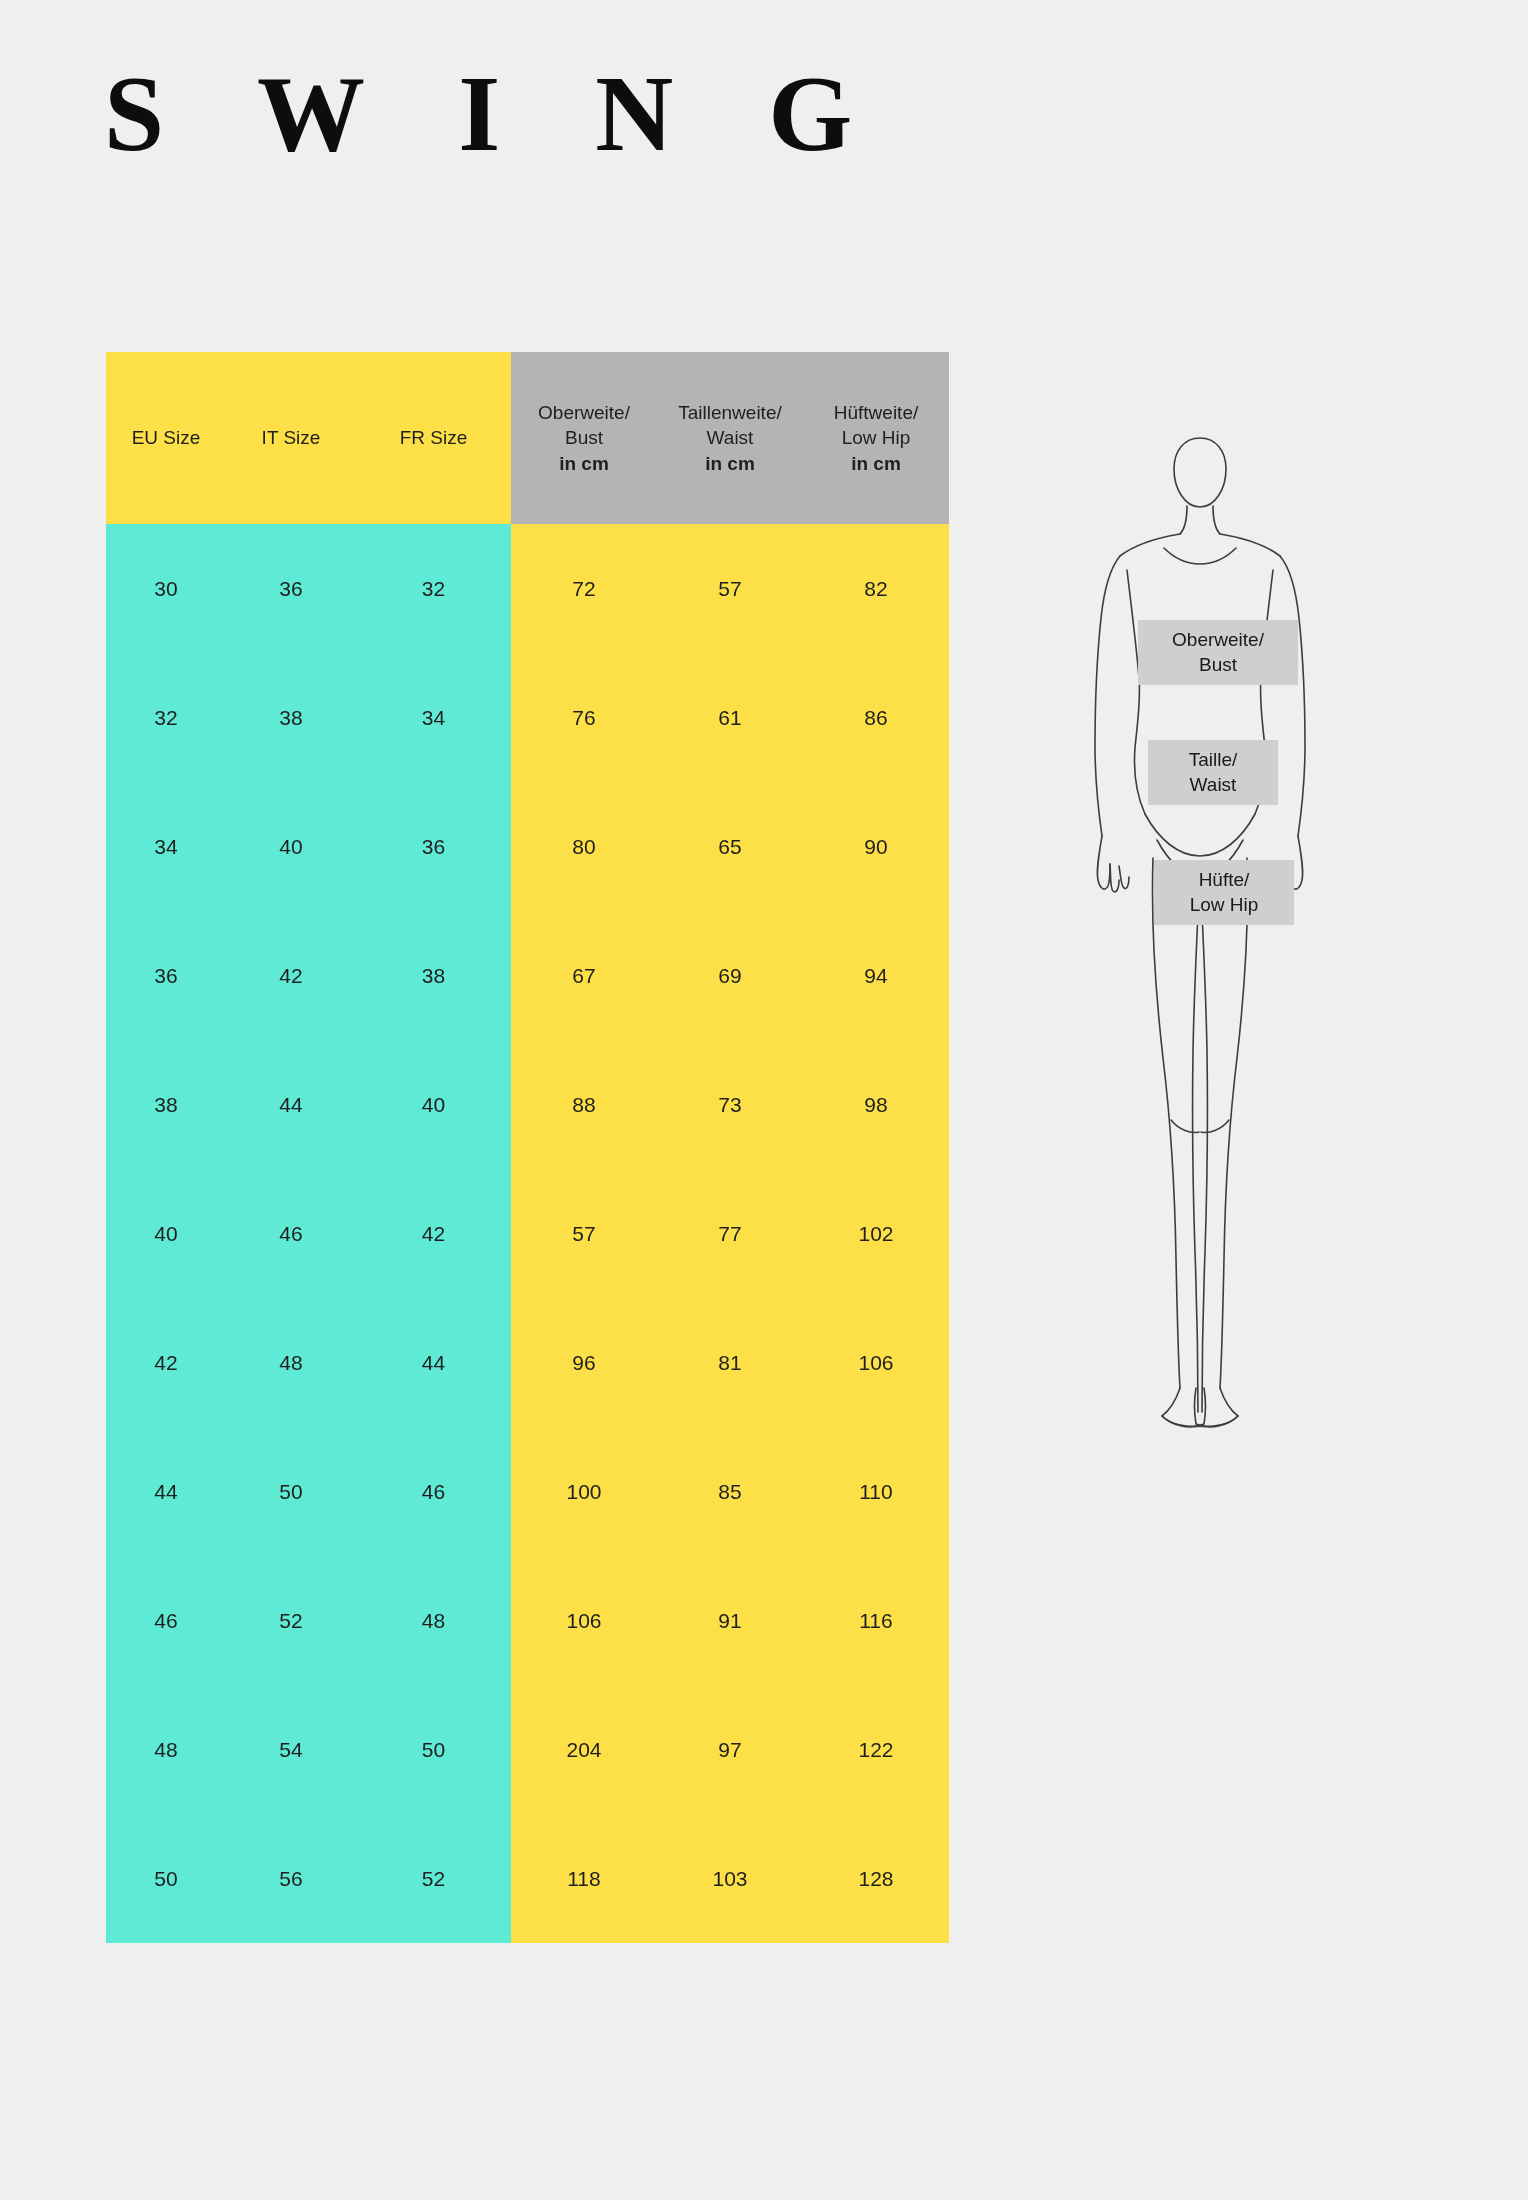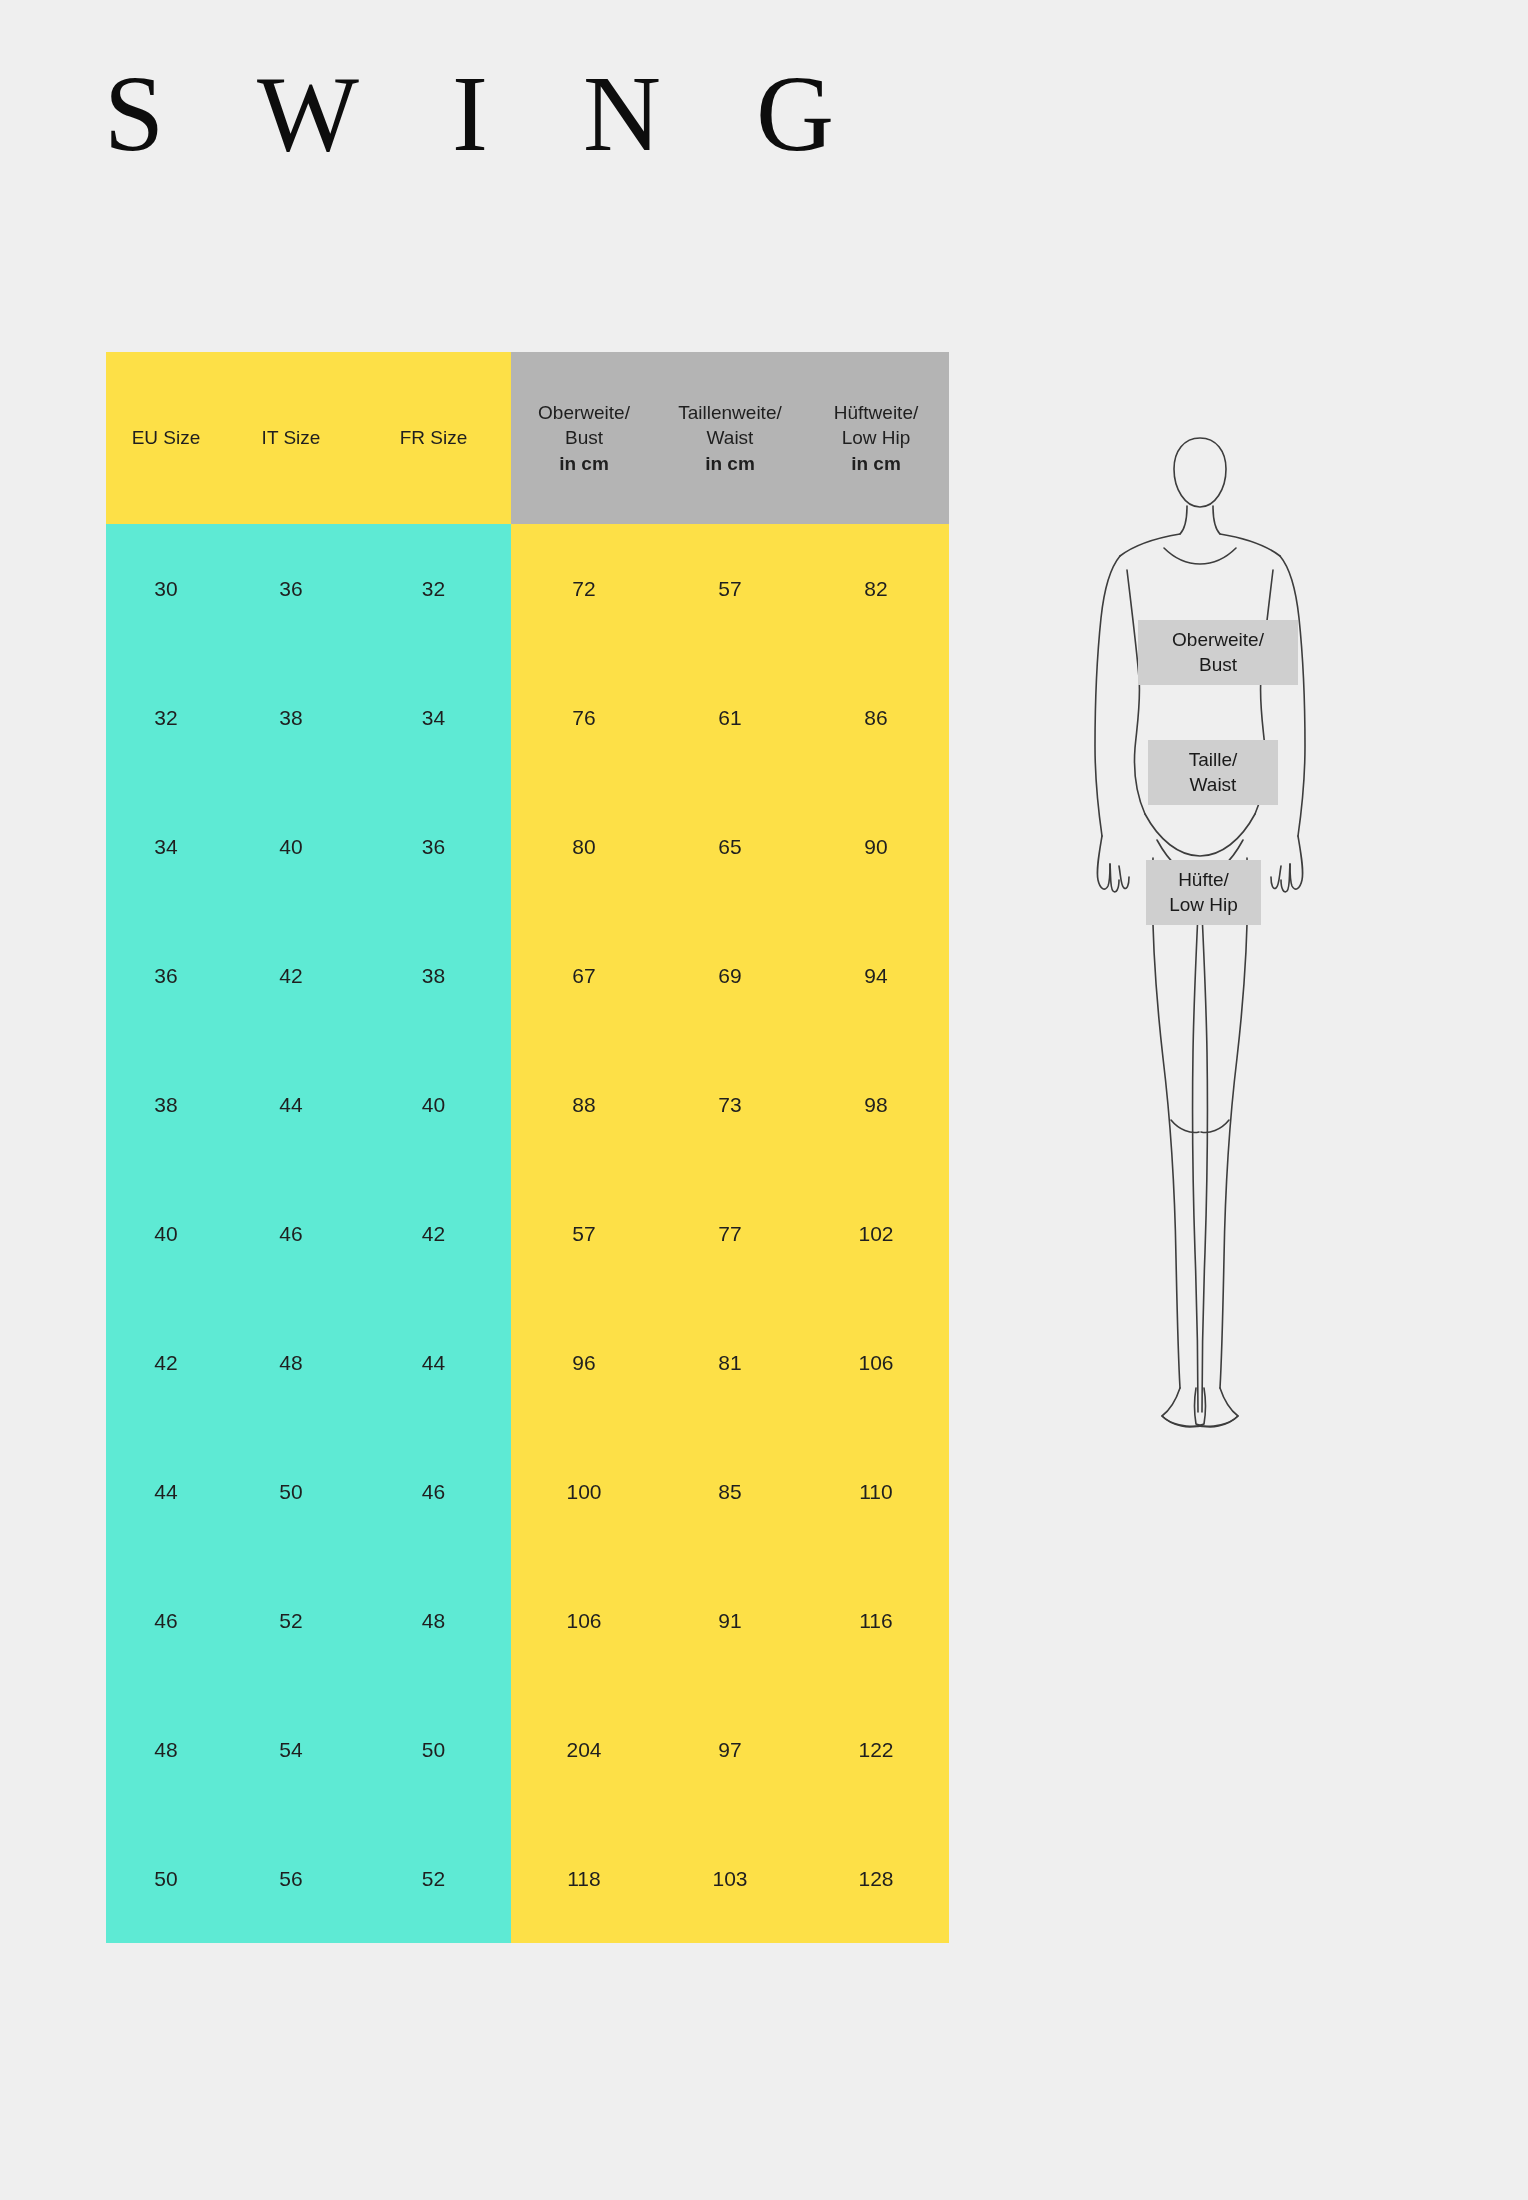--- a/index.html
+++ b/index.html
@@ -17,21 +17,21 @@
   }
 
   
   .brand {
     position: absolute;
     left: 104px;
     top: 60px;
     font-family: "Liberation Serif", serif;
     font-size: 108px;
     letter-spacing: 34px;
-    font-weight: 400;
+    font-weight: 700;
     line-height: 1;
     color: #0d0d0d;
   }
 
   
   .size-table {
     position: absolute;
     left: 106px;
     top: 352px;
     width: 843px;
@@ -91,21 +91,21 @@
     color: #1a1a1a;
     font-size: 19px;
     line-height: 1.3;
     text-align: center;
     padding: 8px 12px;
     box-sizing: border-box;
     white-space: nowrap;
   }
   .ml-bust { left: 148px; top: 200px; width: 160px; }
   .ml-waist { left: 158px; top: 320px; width: 130px; }
-  .ml-hip { left: 156px; top: 440px; width: 115px; }
+  .ml-hip { left: 164px; top: 440px; width: 140px; }
 </style>
 </head>
 <body>
 
 <div class="brand">S W I N G</div>
 
 <table class="size-table">
   <colgroup>
     <col class="c0">
       <col class="c1">

